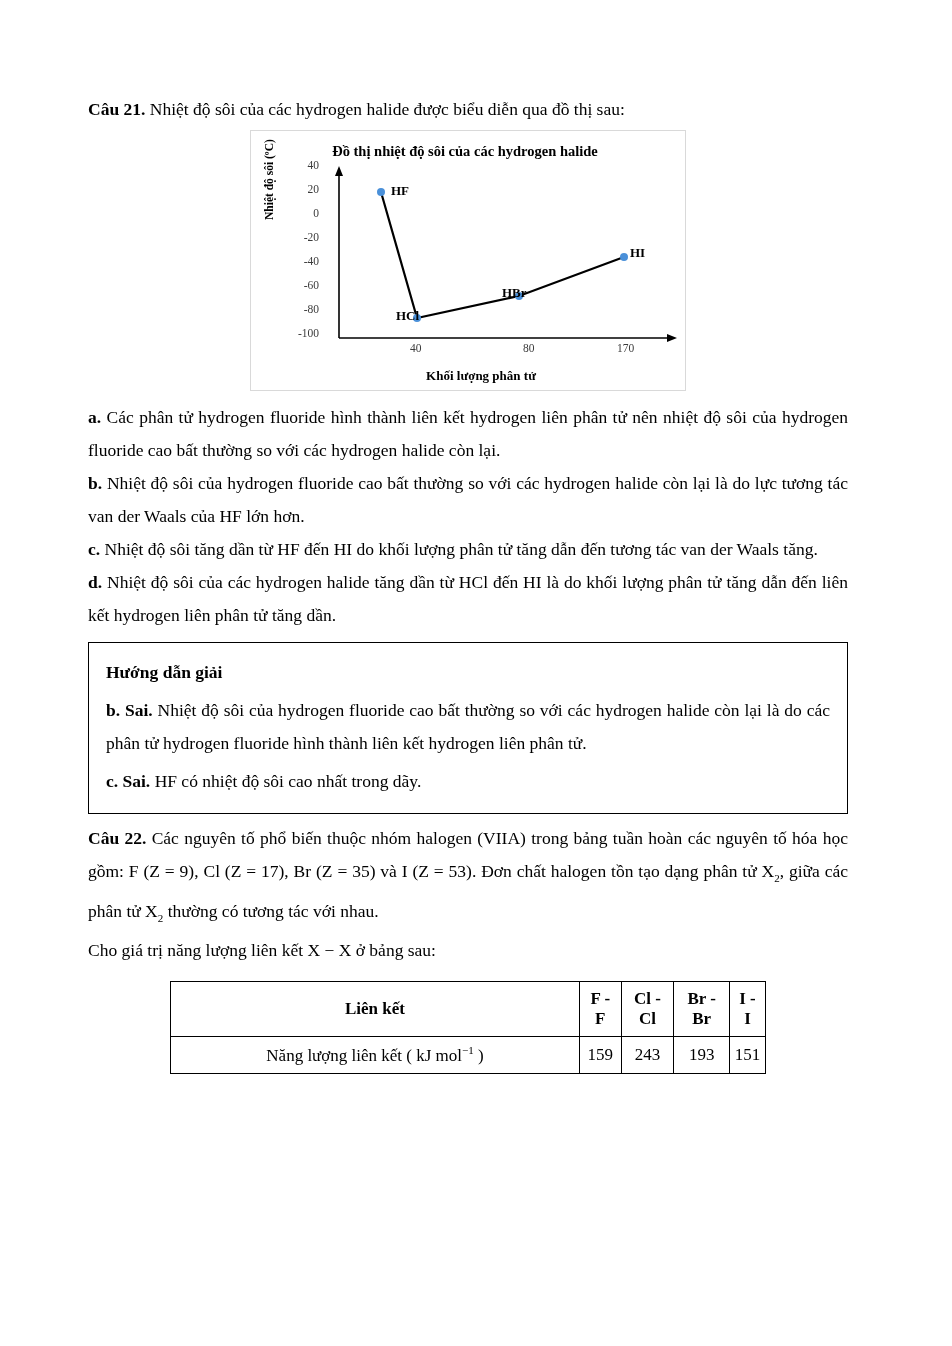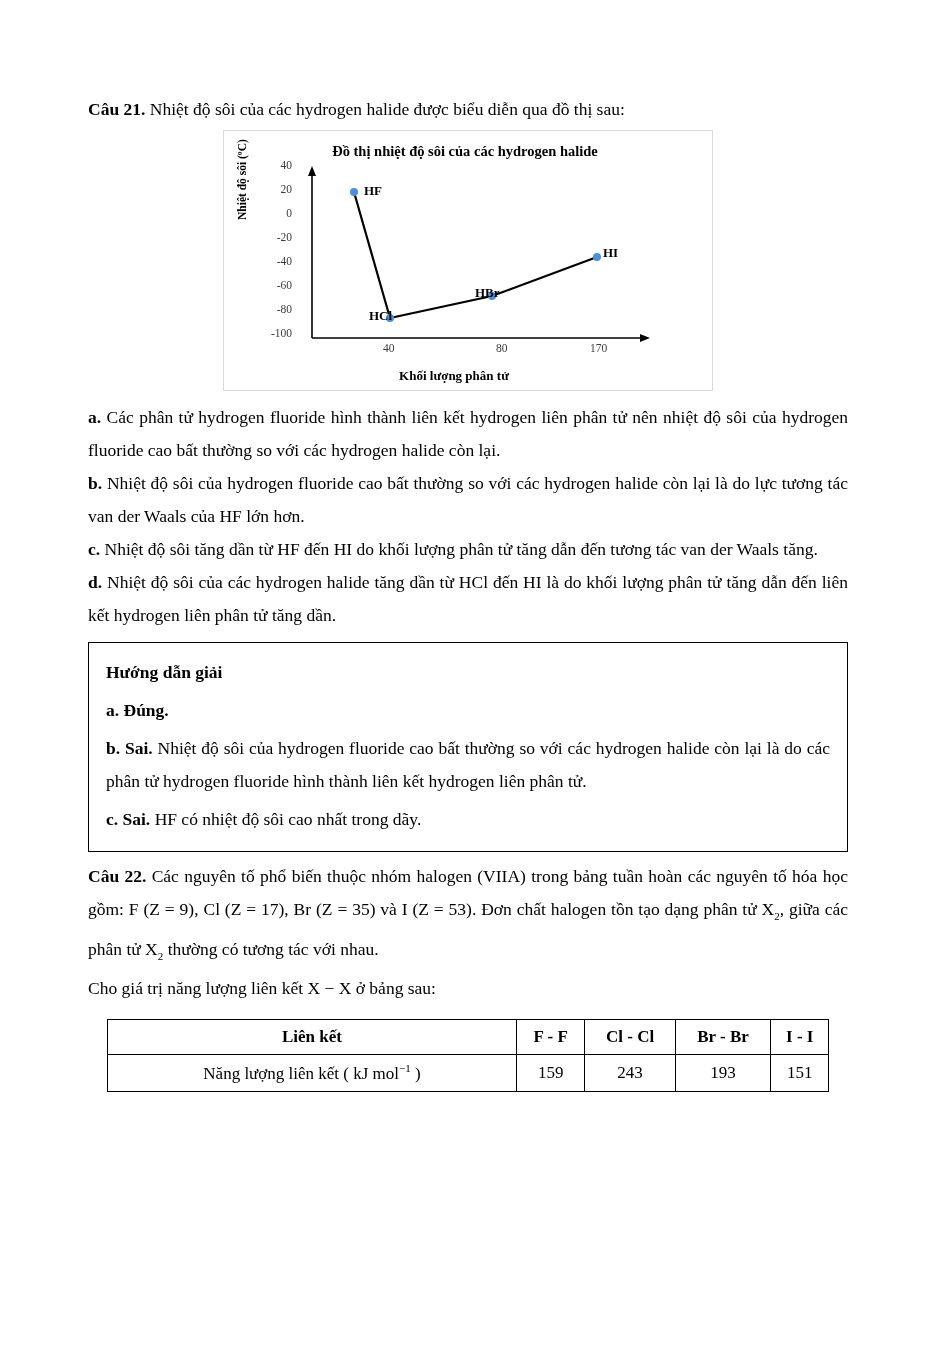--- a/index.html
+++ b/index.html
@@ -32,21 +32,21 @@
   .opt {
     font-size: 17.5px;
     line-height: 33px;
     margin: 0;
     text-align: justify;
   }
   .opt b { font-weight: bold; }
 
   
   .chart-wrap {
-    width: 490px;
+    width: 436px;
     margin: 6px auto 10px auto;
     border: 1px solid #d9d9d9;
     background: #ffffff;
     box-sizing: border-box;
     padding: 8px 12px 6px 6px;
     position: relative;
   }
   .chart-title {
     text-align: center;
     font-weight: bold;
@@ -128,21 +128,21 @@
     text-align: justify;
   }
   .answer-box .head {
     font-weight: bold;
   }
 
   
   table.energy {
     border-collapse: collapse;
     margin: 14px auto 12px auto;
-    width: 722px;
+    width: 596px;
   }
   table.energy td, table.energy th {
     border: 1.2px solid #000000;
     text-align: center;
     font-size: 17px;
     padding: 7px 4px;
     font-family: "Liberation Serif", serif;
   }
   table.energy th {
     font-weight: bold;
@@ -212,23 +212,20 @@
   </p>
   <p class="opt">
     <b>c.</b><span> Nhiệt độ sôi tăng dần từ HF đến HI do khối lượng phân tử tăng dẫn đến tương tác van der Waals tăng.</span>
   </p>
   <p class="opt">
     <b>d.</b><span> Nhiệt độ sôi của các hydrogen halide tăng dần từ HCl đến HI là do khối lượng phân tử tăng dẫn đến liên kết hydrogen liên phân tử tăng dần.</span>
   </p>
 
   <div class="answer-box">
     <p class="head">Hướng dẫn giải</p>
-    <p>
-      <b>a. Đúng.</b><span></span>
-    </p>
     <p>
       <b>b. Sai.</b><span> Nhiệt độ sôi của hydrogen fluoride cao bất thường so với các hydrogen halide còn lại là do các phân tử hydrogen fluoride hình thành liên kết hydrogen liên phân tử.</span>
     </p>
     <p>
       <b>c. Sai.</b><span> HF có nhiệt độ sôi cao nhất trong dãy.</span>
     </p>
   </div>
 
   <p class="opt" style="margin-top:8px;">
     <b>Câu 22.</b><span> Các nguyên tố phổ biến thuộc nhóm halogen (VIIA) trong bảng tuần hoàn các nguyên tố hóa học gồm: F (Z = 9), Cl (Z = 17), Br (Z = 35) và I (Z = 53). Đơn chất halogen tồn tạo dạng phân tử X</span><sub>2</sub><span>, giữa các phân tử X</span><sub>2</sub><span> thường có tương tác với nhau.</span>

